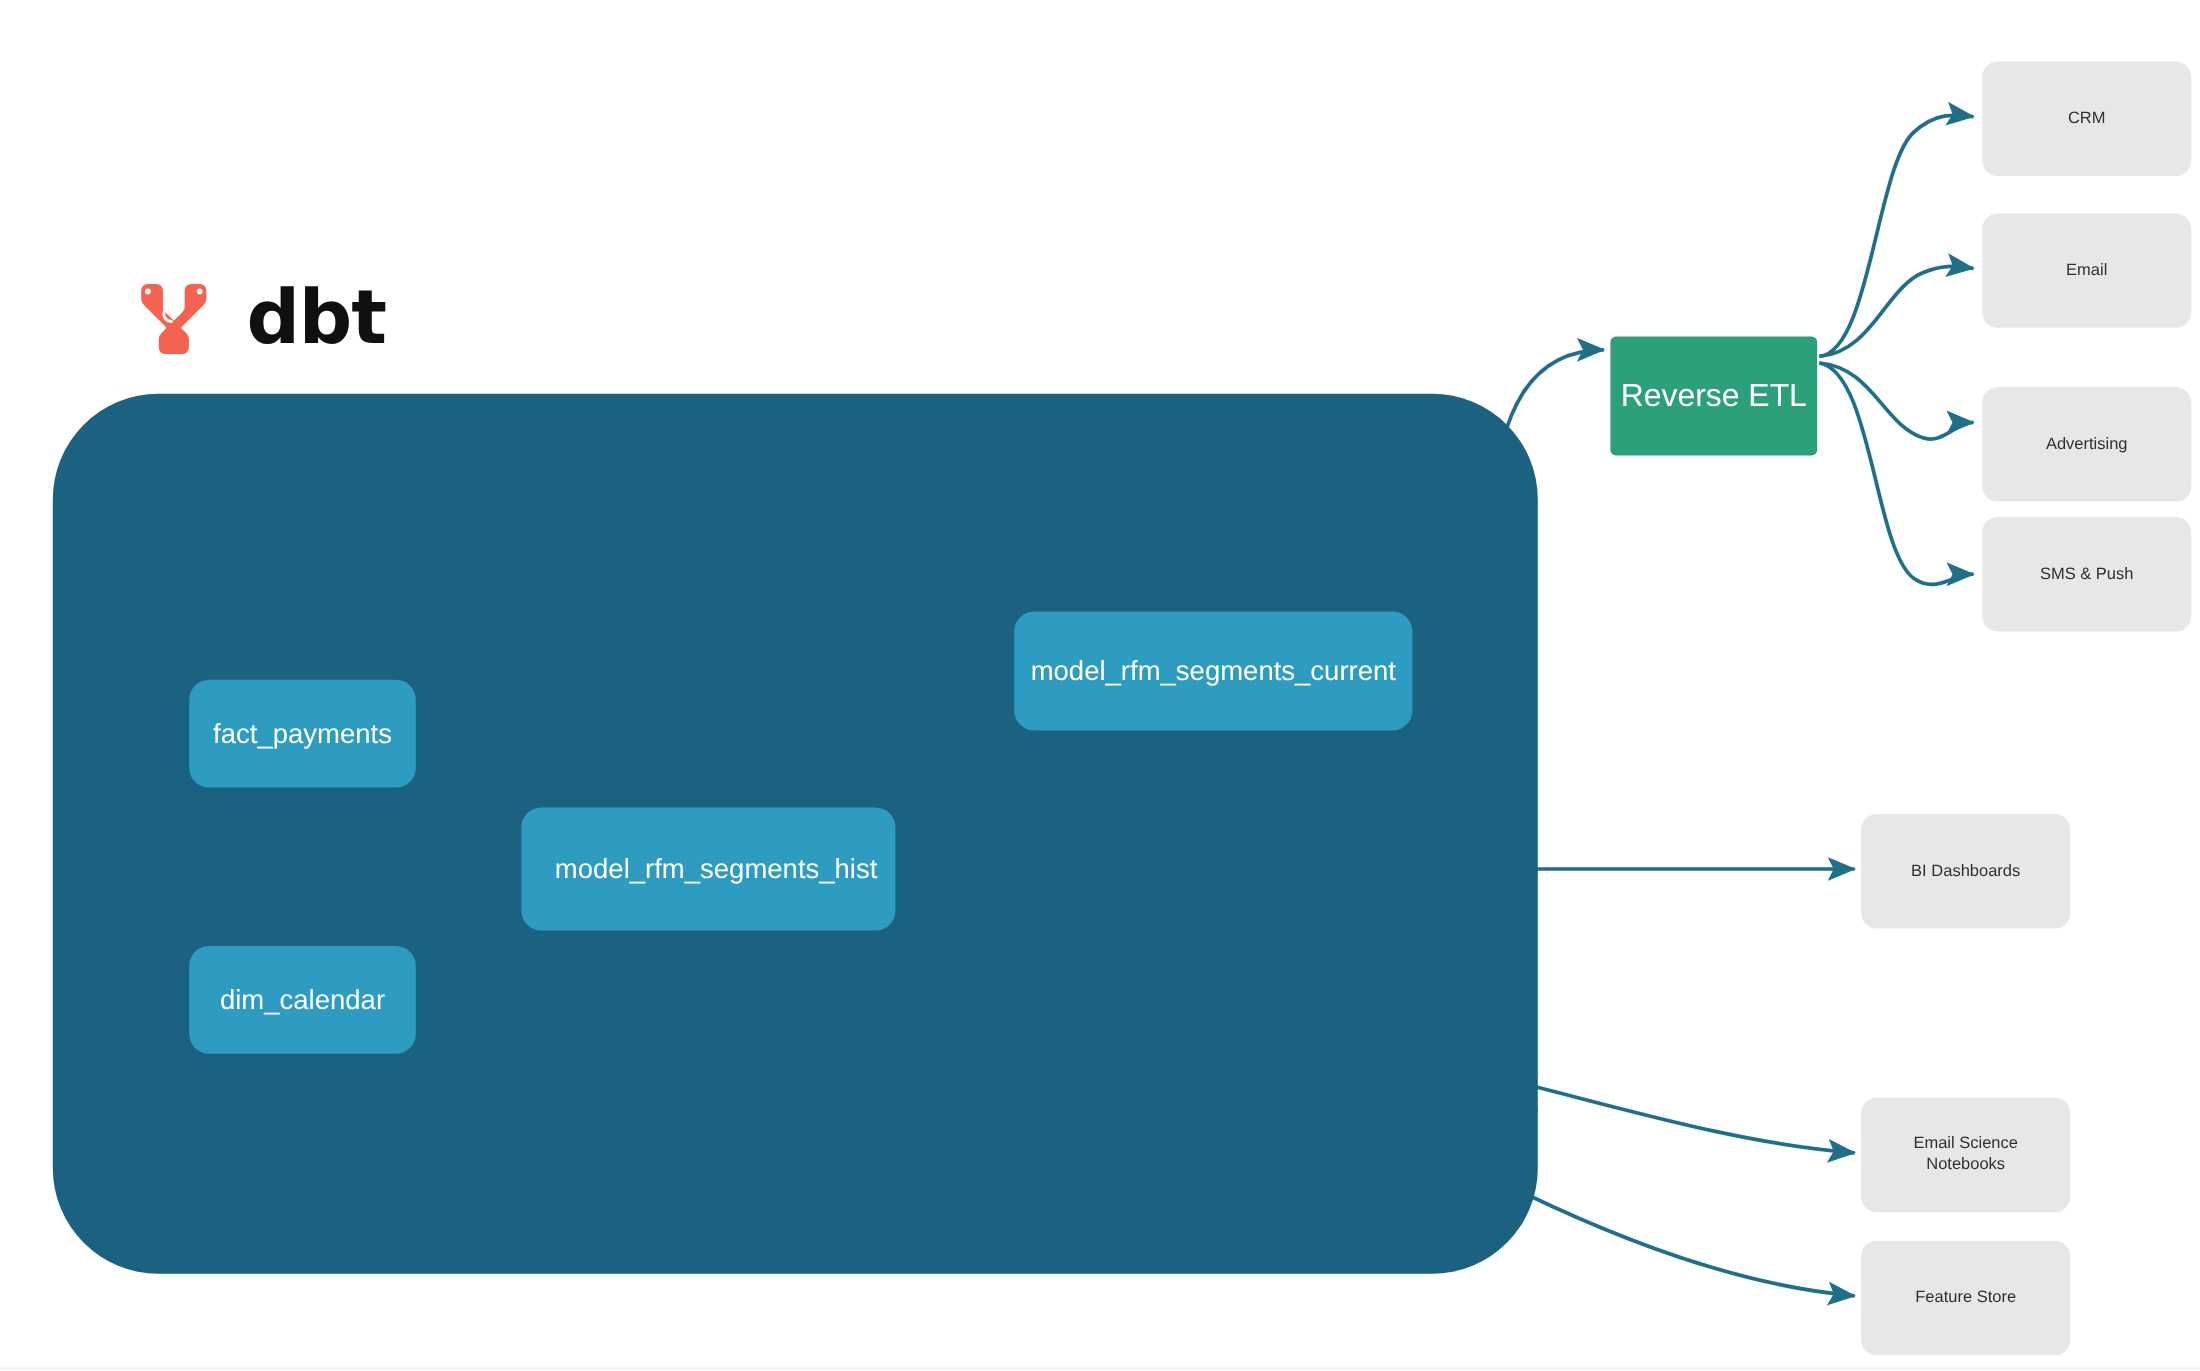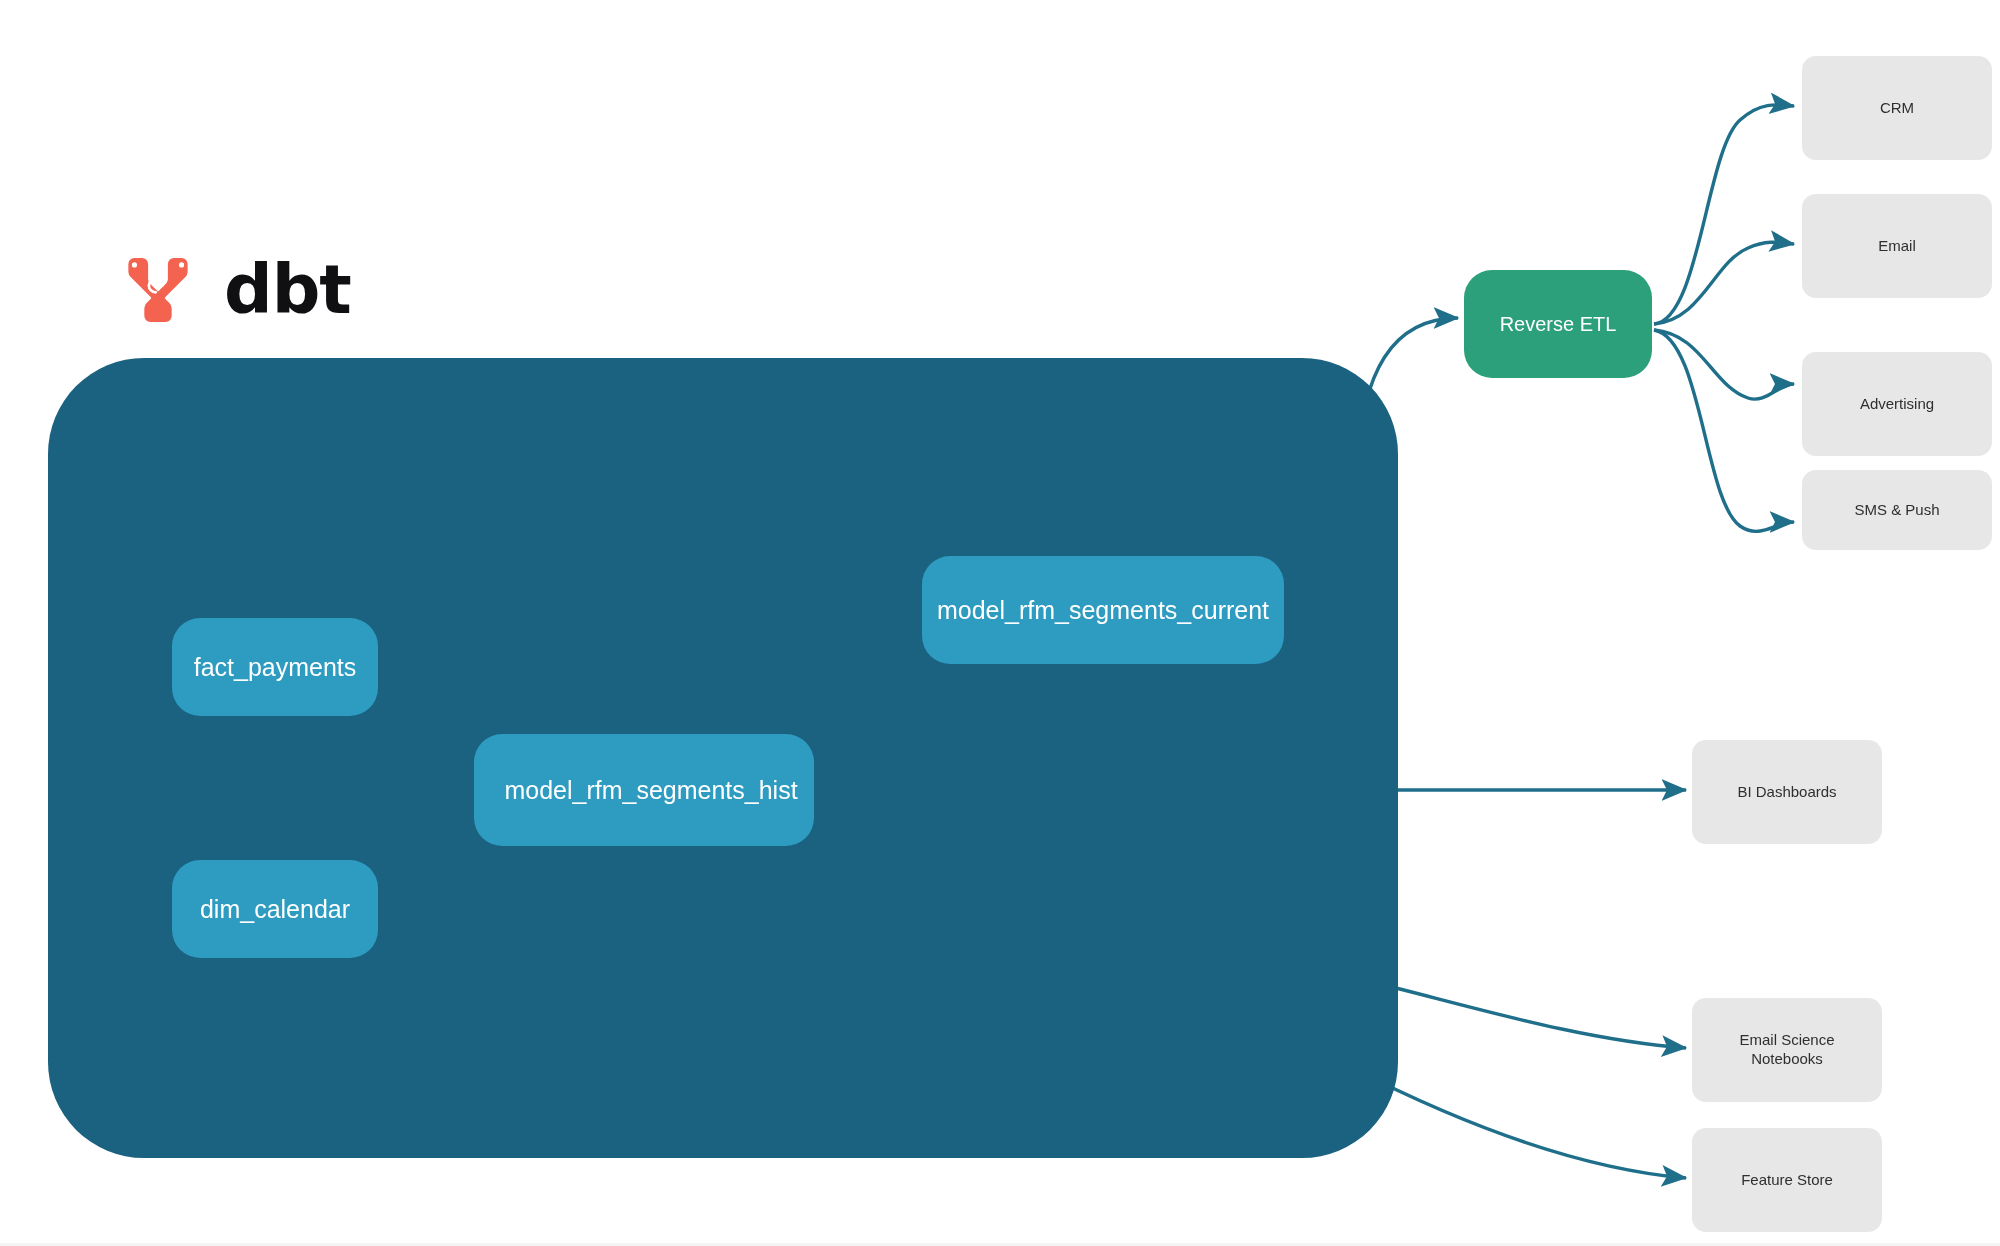--- a/index.html
+++ b/index.html
@@ -63,49 +63,50 @@
   .node {
     position: absolute;
     display: flex;
     align-items: center;
     justify-content: center;
     text-align: center;
     box-sizing: border-box;
   }
   .node-model {
     background: #2e9bc0;
-    border-radius: 28px;
+    border-radius: 18px;
     color: #ffffff;
     font-size: 25px;
     padding: 0 22px;
   }
   .node-reverse-etl {
     background: #2ca07b;
-    border-radius: 28px;
+    border-radius: 5px;
     color: #ffffff;
-    font-size: 20px;
+    font-size: 29px;
+    margin-top: 36px;
   }
   .node-dest {
     background: #e7e7e7;
     border-radius: 14px;
     color: #2f2f2f;
     font-size: 15px;
     line-height: 1.25;
   }
   
   #node-fact-payments      { left: 172px;  top: 618px;  width: 206px; height: 98px; }
   #node-dim-calendar       { left: 172px;  top: 860px;  width: 206px; height: 98px; }
   #node-rfm-hist           { left: 474px;  top: 734px;  width: 340px; height: 112px; padding-left: 36px; }
   #node-rfm-current        { left: 922px;  top: 556px;  width: 362px; height: 108px; }
   #node-reverse-etl        { left: 1464px; top: 270px;  width: 188px; height: 108px; }
 
   #node-crm                { left: 1802px; top: 56px;   width: 190px; height: 104px; }
   #node-email              { left: 1802px; top: 194px;  width: 190px; height: 104px; }
   #node-advertising        { left: 1802px; top: 352px;  width: 190px; height: 104px; }
-  #node-sms-push           { left: 1802px; top: 470px;  width: 190px; height: 80px; }
+  #node-sms-push           { left: 1802px; top: 470px;  width: 190px; height: 104px; }
 
   #node-bi-dashboards      { left: 1692px; top: 740px;  width: 190px; height: 104px; }
   #node-ds-notebooks       { left: 1692px; top: 998px;  width: 190px; height: 104px; }
   #node-feature-store      { left: 1692px; top: 1128px; width: 190px; height: 104px; }
 
   .node-dest .line2 { display: block; }
   #footer-rule {
     position: absolute;
     left: 0;
     bottom: 0;

